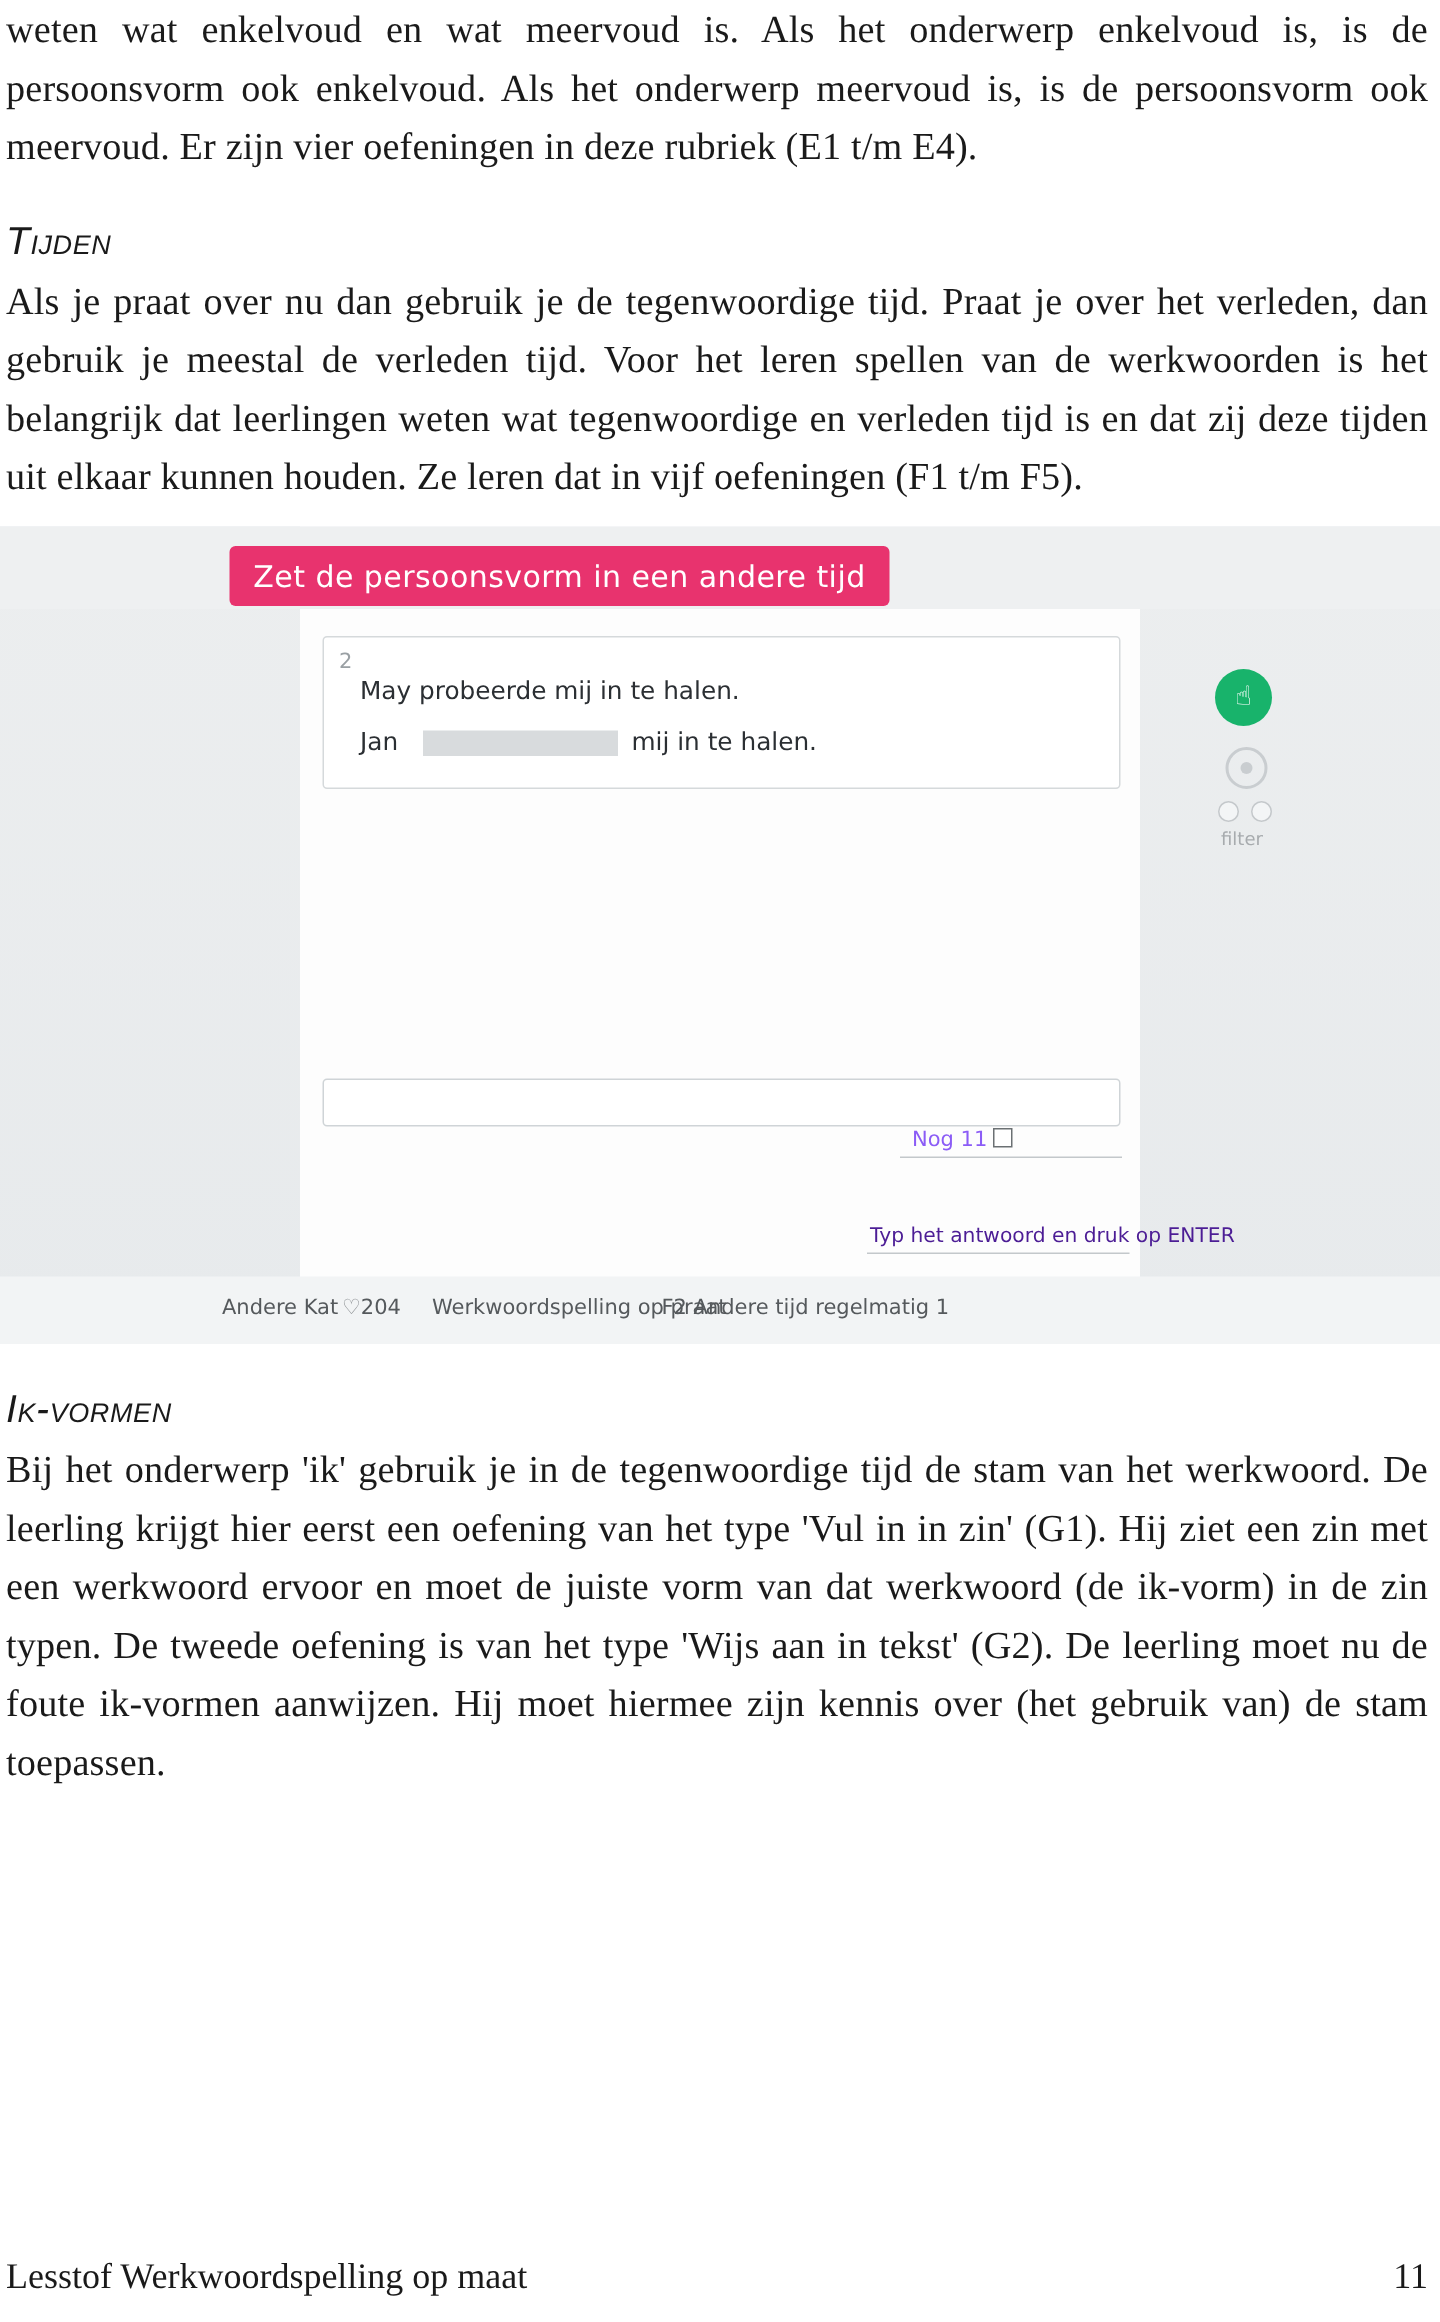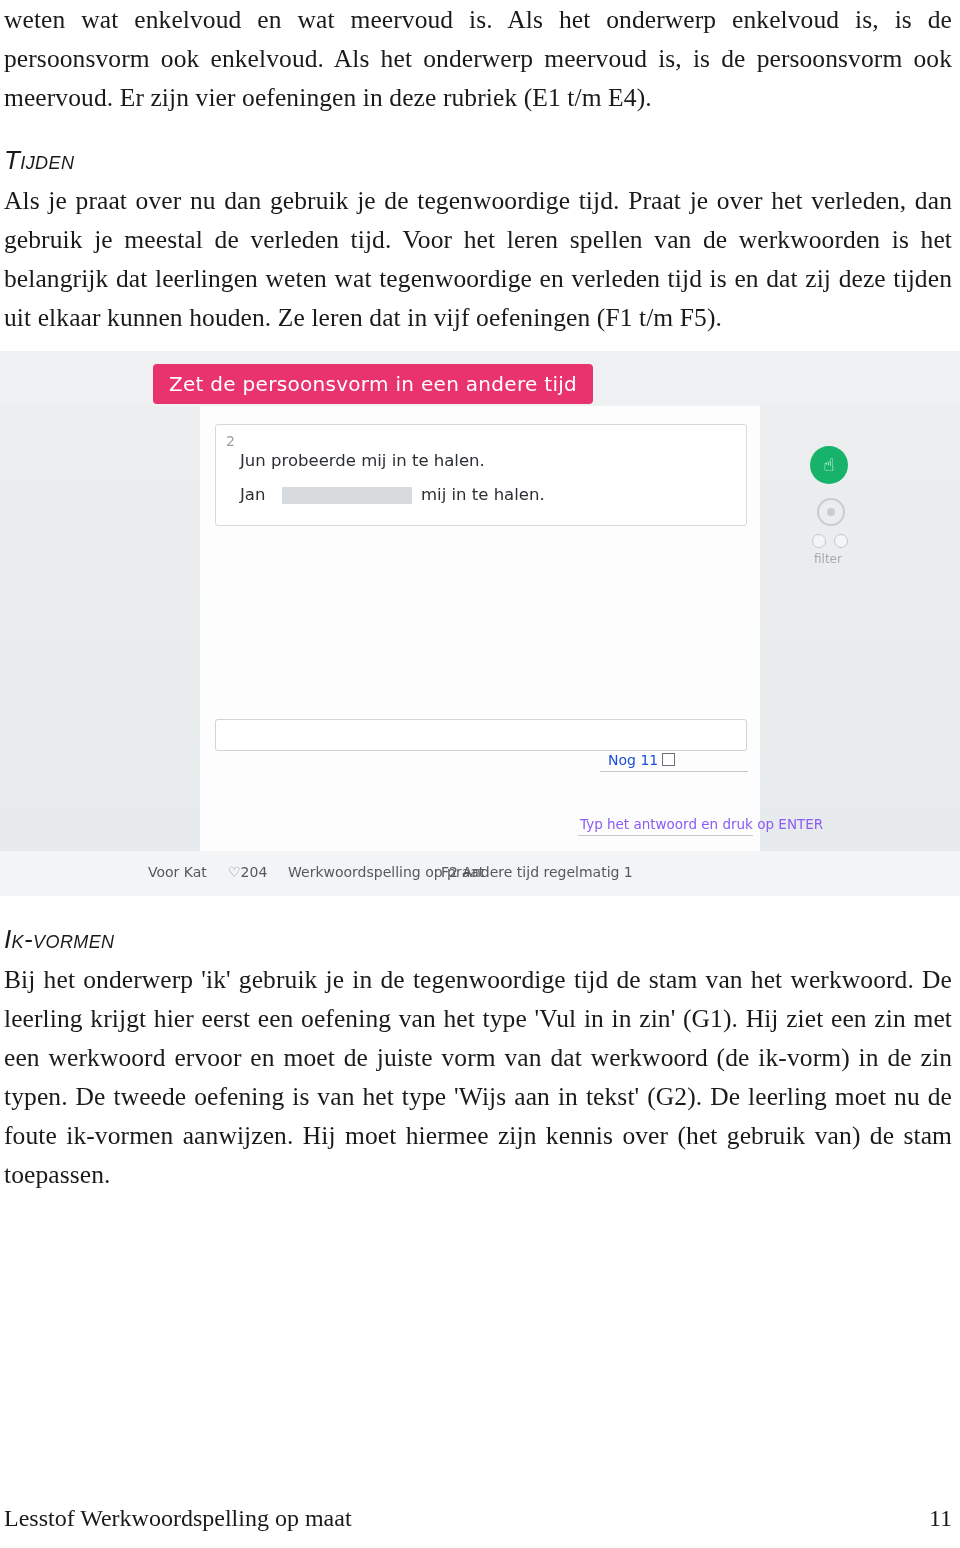--- a/index.html
+++ b/index.html
@@ -179,21 +179,21 @@
     height: 30px;
     background: #ffffff;
     border: 1px solid #cfd4d7;
     border-radius: 3px;
   }
   .nog-row {
     position: absolute;
     left: 608px;
     top: 401px;
     font-size: 14px;
-    color: #1d4ed8;
+    color: #8b5cf6;
   }
   .nog-box {
     display: inline-block;
     width: 11px;
     height: 11px;
     border: 1px solid #6b7073;
     vertical-align: -1px;
     margin-left: 4px;
     background: #ffffff;
   }
@@ -211,21 +211,21 @@
     top: 425px;
     width: 960px;
     height: 40px;
     background: rgba(255,255,255,0);
   }
   .hint-text {
     position: absolute;
     left: 580px;
     top: 465px;
     font-size: 13.5px;
-    color: #8b5cf6;
+    color: #4c1d95;
   }
   .hint-rule {
     position: absolute;
     left: 578px;
     top: 484px;
     width: 175px;
     height: 1px;
     background: #c3c8cb;
   }
   .status-bar {
@@ -336,21 +336,21 @@
       <div class="shot-left-panel"></div>
       <div class="shot-right-panel"></div>
       <div class="shot-white-col"></div>
       <div class="shot-top-strip"></div>
       <div class="shot-bottom-strip"></div>
 
       <div class="title-pill">Zet de persoonsvorm in een andere tijd</div>
 
       <div class="exercise-card">
         <span class="ex-number">2</span>
-        <span class="ex-line1">Jun probeerde mij in te halen.</span>
+        <span class="ex-line1">May probeerde mij in te halen.</span>
         <span class="ex-line2-word">Jan</span>
         <span class="ex-blank"></span>
         <span class="ex-line2-rest">mij in te halen.</span>
       </div>
 
       <div class="right-icons">
         <div class="circle-icon">☝</div>
         <div class="target-icon"></div>
         <div class="dot-left"></div>
         <div class="dot-right"></div>
@@ -368,21 +368,21 @@
         
         
         
         
       </div>
 
       <div class="hint-text">Typ het antwoord en druk op ENTER</div>
       <div class="hint-rule"></div>
 
       <div class="status-bar">
-        <span class="status-item si-name">Voor Kat</span>
+        <span class="status-item si-name">Andere Kat</span>
         <span class="status-item si-score"><span class="si-heart">♡</span><span>204</span></span>
         <span class="status-item si-course">Werkwoordspelling op praat</span>
         <span class="status-item si-task">F2 Andere tijd regelmatig 1</span>
       </div>
 
     </div>
 
     <div class="spacer-md"></div>
 
     <div class="section-head">Ik-vormen</div>

